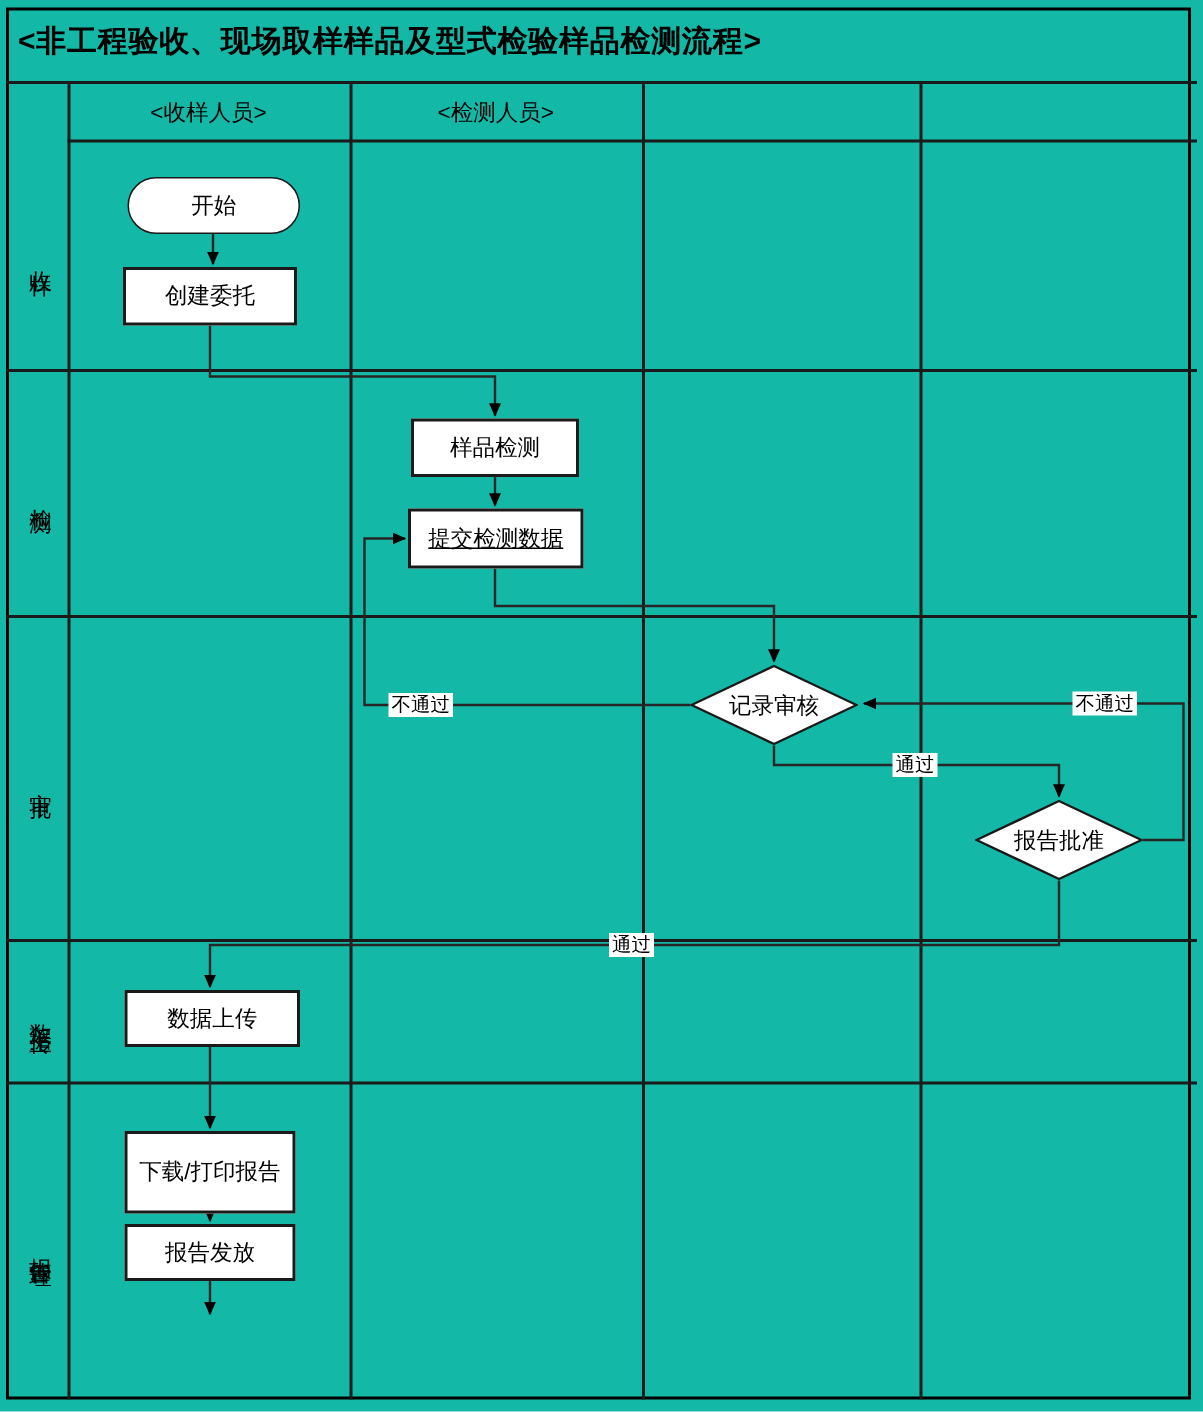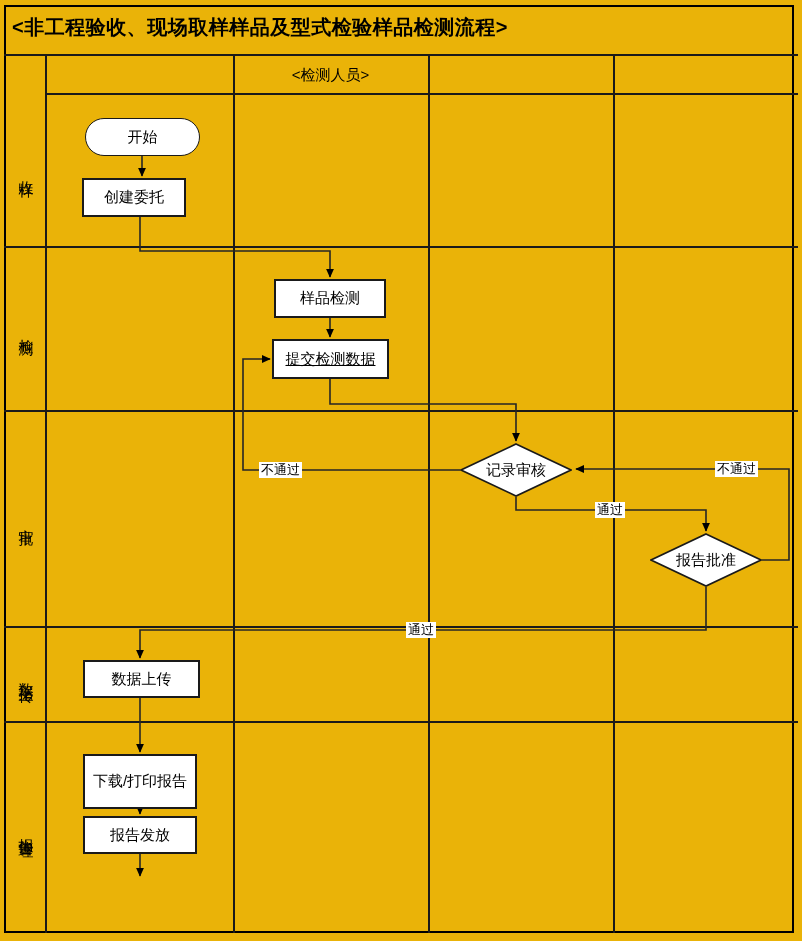--- a/index.html
+++ b/index.html
@@ -1,17 +1,17 @@
 <!DOCTYPE html>
 <html><head>
 <meta charset="utf-8">
 <style>
   html,body{margin:0;padding:0;background:#fff;}
   #canvas{
-    position:relative;width:802px;height:941px;background:#eab308;
+    position:relative;width:802px;height:941px;background:#14b8a6;
     font-family:"Liberation Sans","DejaVu Sans",sans-serif;color:#000;
     overflow:hidden;
   }
   
   .frame{position:absolute;left:4px;top:5px;width:790px;height:928px;border:2px solid #000;box-sizing:border-box;}
   .gline{position:absolute;background:#1a1a1a;}
   .h{height:2px;} .v{width:2px;}
   #title-bottom{left:4px;top:54px;width:794px;}
   #hdr-bottom{left:45px;top:93px;width:753px;}
   #row-b1{left:4px;top:246px;width:794px;}
@@ -40,21 +40,21 @@
   #rl-4{top:723px;height:214px;}
   
   #edges{position:absolute;left:0;top:0;z-index:2;}
   #edges polyline{fill:none;stroke:#262626;stroke-width:1.6;}
   
   .node{position:absolute;z-index:3;display:flex;align-items:center;justify-content:center;
     background:#fff;font-size:15px;text-align:center;box-sizing:border-box;}
   .proc{border:2px solid #1a1a1a;}
   .term{border:1.6px solid #1a1a1a;border-radius:19px;}
   #n-start{left:85px;top:118px;width:115px;height:38px;}
-  #n-create{left:82px;top:178px;width:104px;height:39px;}
+  #n-create{left:82px;top:178px;width:116px;height:39px;}
   #n-test{left:274px;top:279px;width:112px;height:39px;}
   #n-submit{left:272px;top:339px;width:117px;height:40px;text-decoration:underline;}
   #n-upload{left:83px;top:660px;width:117px;height:38px;}
   #n-download{left:83px;top:754px;width:114px;height:55px;}
   #n-issue{left:83px;top:816px;width:114px;height:38px;}
   #n-end{left:85px;top:878px;width:112px;height:36px;}
   .diamond{position:absolute;z-index:3;display:flex;align-items:center;justify-content:center;font-size:15px;}
   .diamond svg{position:absolute;left:0;top:0;}
   .diamond span{position:relative;z-index:1;}
   #n-review{left:460px;top:443px;width:112px;height:54px;text-align:right;}
@@ -78,20 +78,21 @@
   <div class="gline h" id="row-b2"></div>
   <div class="gline h" id="row-b3"></div>
   <div class="gline h" id="row-b4"></div>
   <div class="gline v" id="col-0"></div>
   <div class="gline v" id="col-1"></div>
   <div class="gline v" id="col-2"></div>
   <div class="gline v" id="col-3"></div>
 
   <div class="title">&lt;非工程验收、现场取样样品及型式检验样品检测流程&gt;</div>
 
+  <div class="lane-hdr" id="lh-0">&lt;收样人员&gt;</div>
   <div class="lane-hdr" id="lh-1">&lt;检测人员&gt;</div>
 
   <div class="row-lbl" id="rl-0">收样</div>
   <div class="row-lbl" id="rl-1">检测</div>
   <div class="row-lbl" id="rl-2">审批</div>
   <div class="row-lbl" id="rl-3">数据上传</div>
   <div class="row-lbl" id="rl-4">报告管理</div>
 
   <svg id="edges" width="802" height="941">
     <defs>

